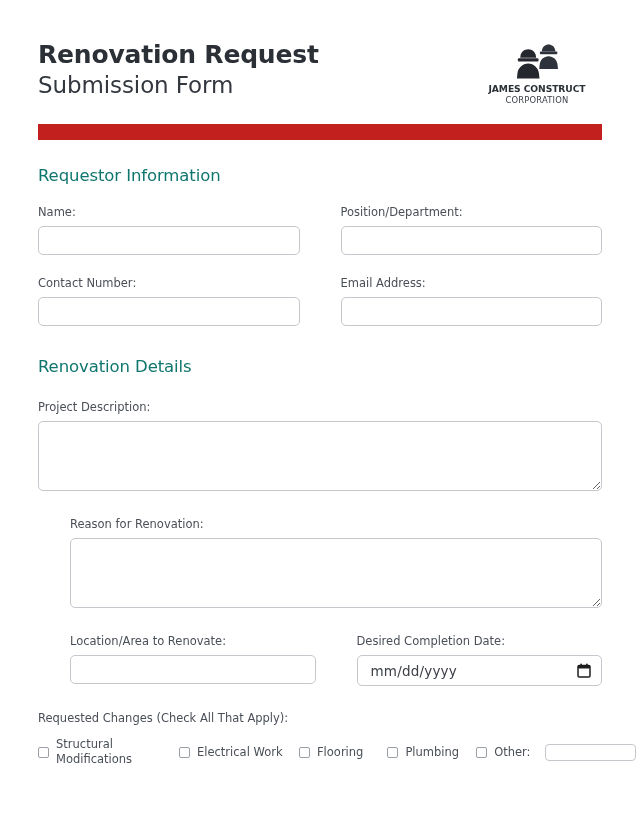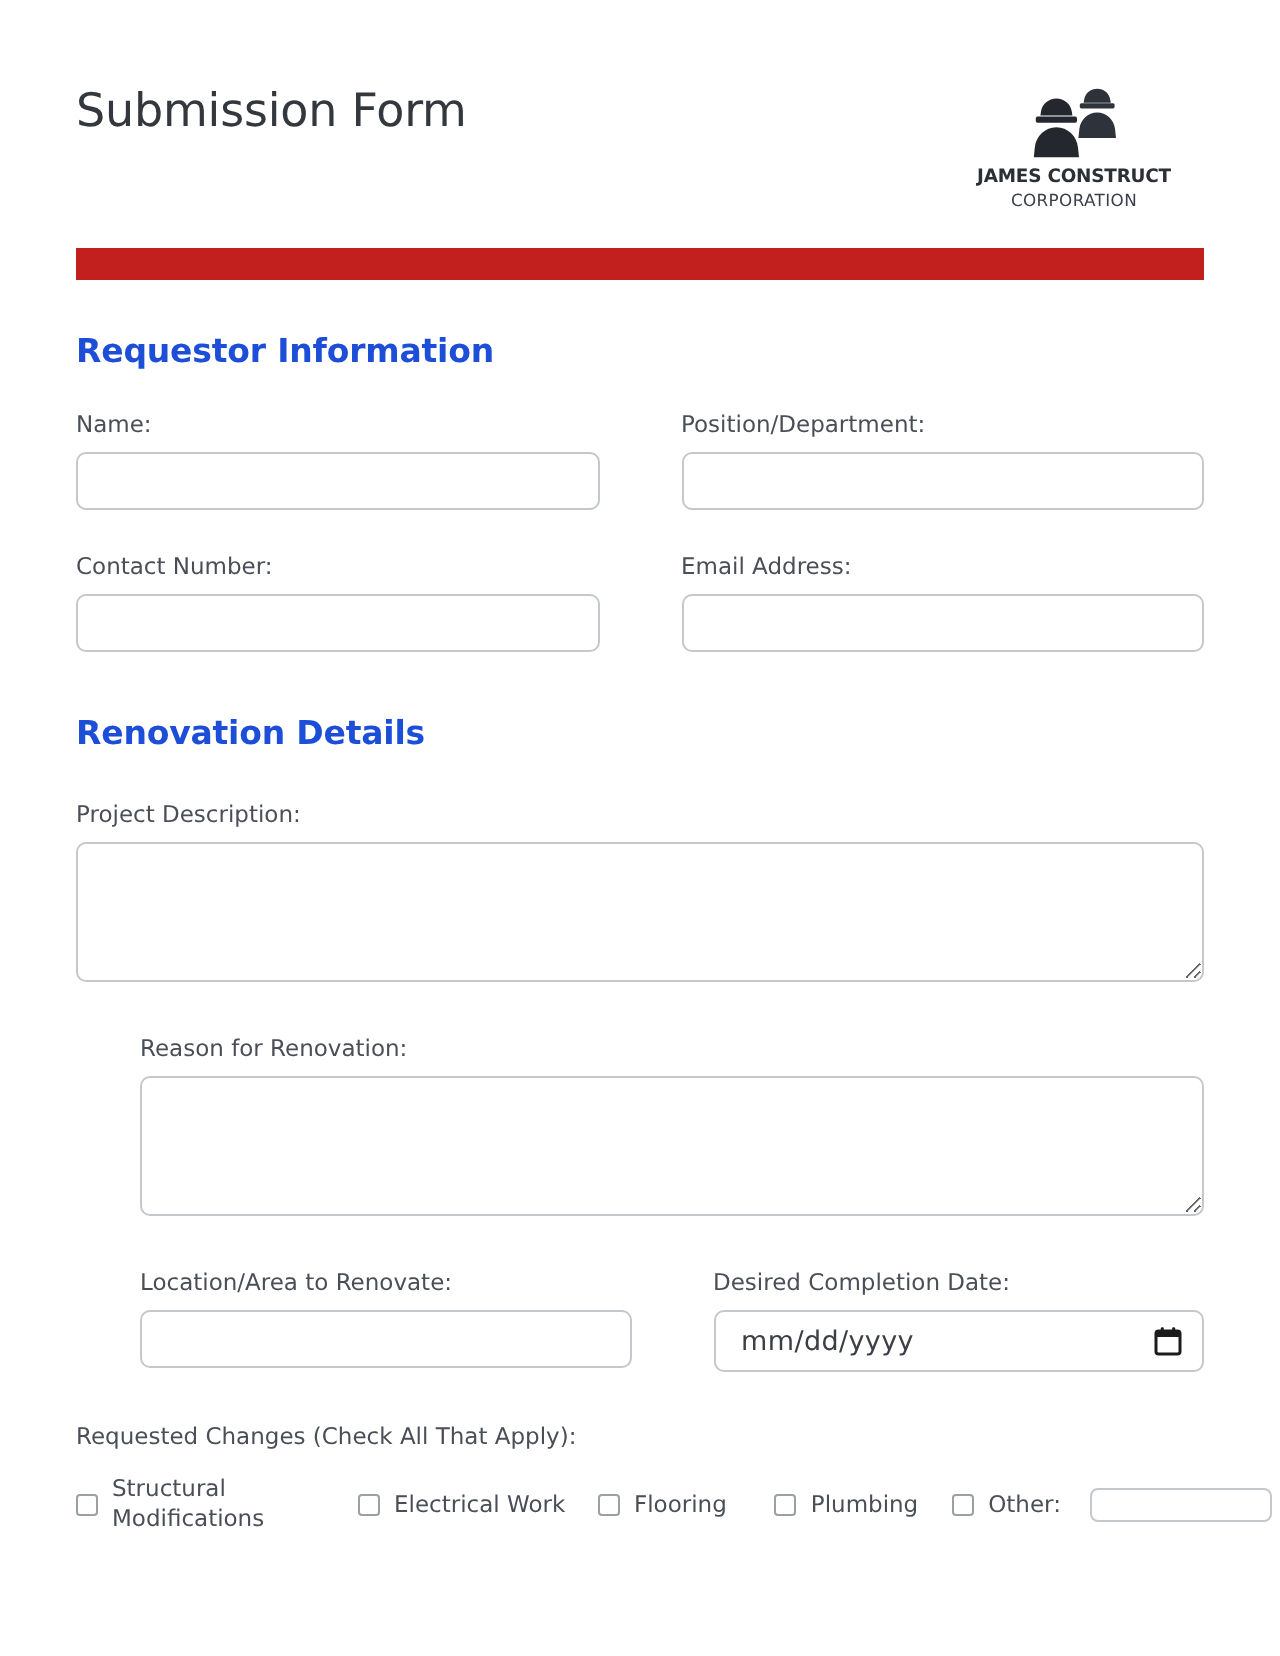--- a/index.html
+++ b/index.html
@@ -66,22 +66,22 @@
   
   .red-bar {
     height: 16px;
     background: #c1201e;
     margin: 19px 38px 0 38px;
   }
 
   
   .section-title {
     font-size: 16.5px;
-    font-weight: 700;
-    color: #1d4ed8;
+    font-weight: 400;
+    color: #0f766e;
     margin: 26px 0 0 38px;
     letter-spacing: -0.1px;
   }
   .section-title.second { margin-top: 31px; }
 
   .body-area { padding: 0 38px; }
 
   .field-label {
     font-size: 11.5px;
     color: #4a4f57;
@@ -180,20 +180,21 @@
   .gap-c { margin-left: 24px; }
   .gap-d { margin-left: 17px; }
 </style>
 </head>
 <body>
 
 <div class="page">
 
   <div class="header">
     <div class="title-block">
+      <div class="title-main">Renovation Request</div>
       <div class="title-sub">Submission Form</div>
     </div>
 
     <div class="logo-block">
       <svg class="logo-mark" width="52" height="37" viewBox="0 0 52 37">
 
         <g fill="#2e323a">
           <path d="M37.6 2.4c-3.3 0-6 2.3-6.5 5.3l-.3 1.7h13.6l-.3-1.7c-.5-3-3.2-5.3-6.5-5.3z"></path>
           <rect x="28.9" y="9.6" width="17.4" height="2.6" rx="0.8"></rect>
           <path d="M37.6 14.2c-4.6 0-8.4 3.6-8.9 8.2l-.5 4.6h18.8l-.5-4.6c-.5-4.6-4.3-8.2-8.9-8.2z"></path>

